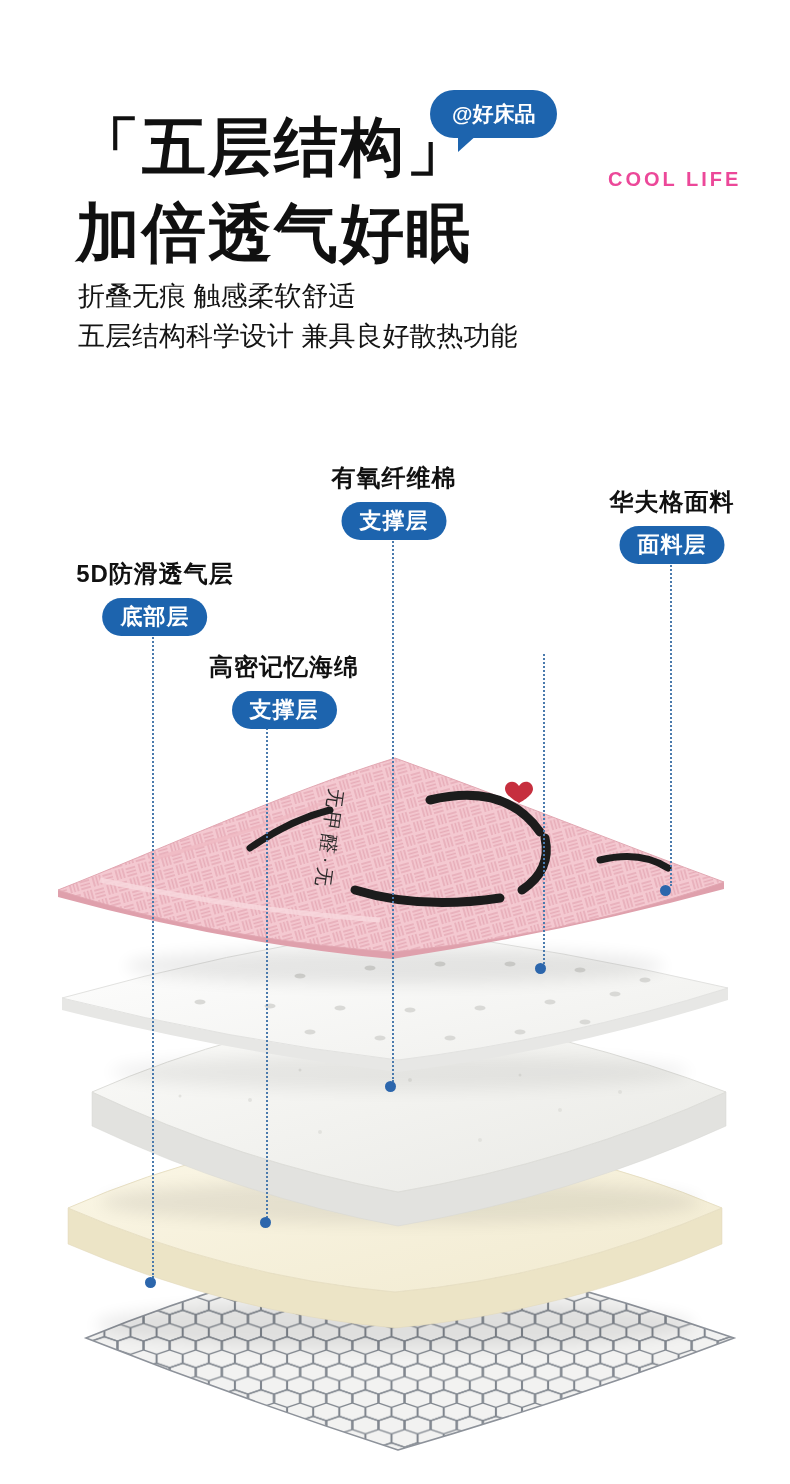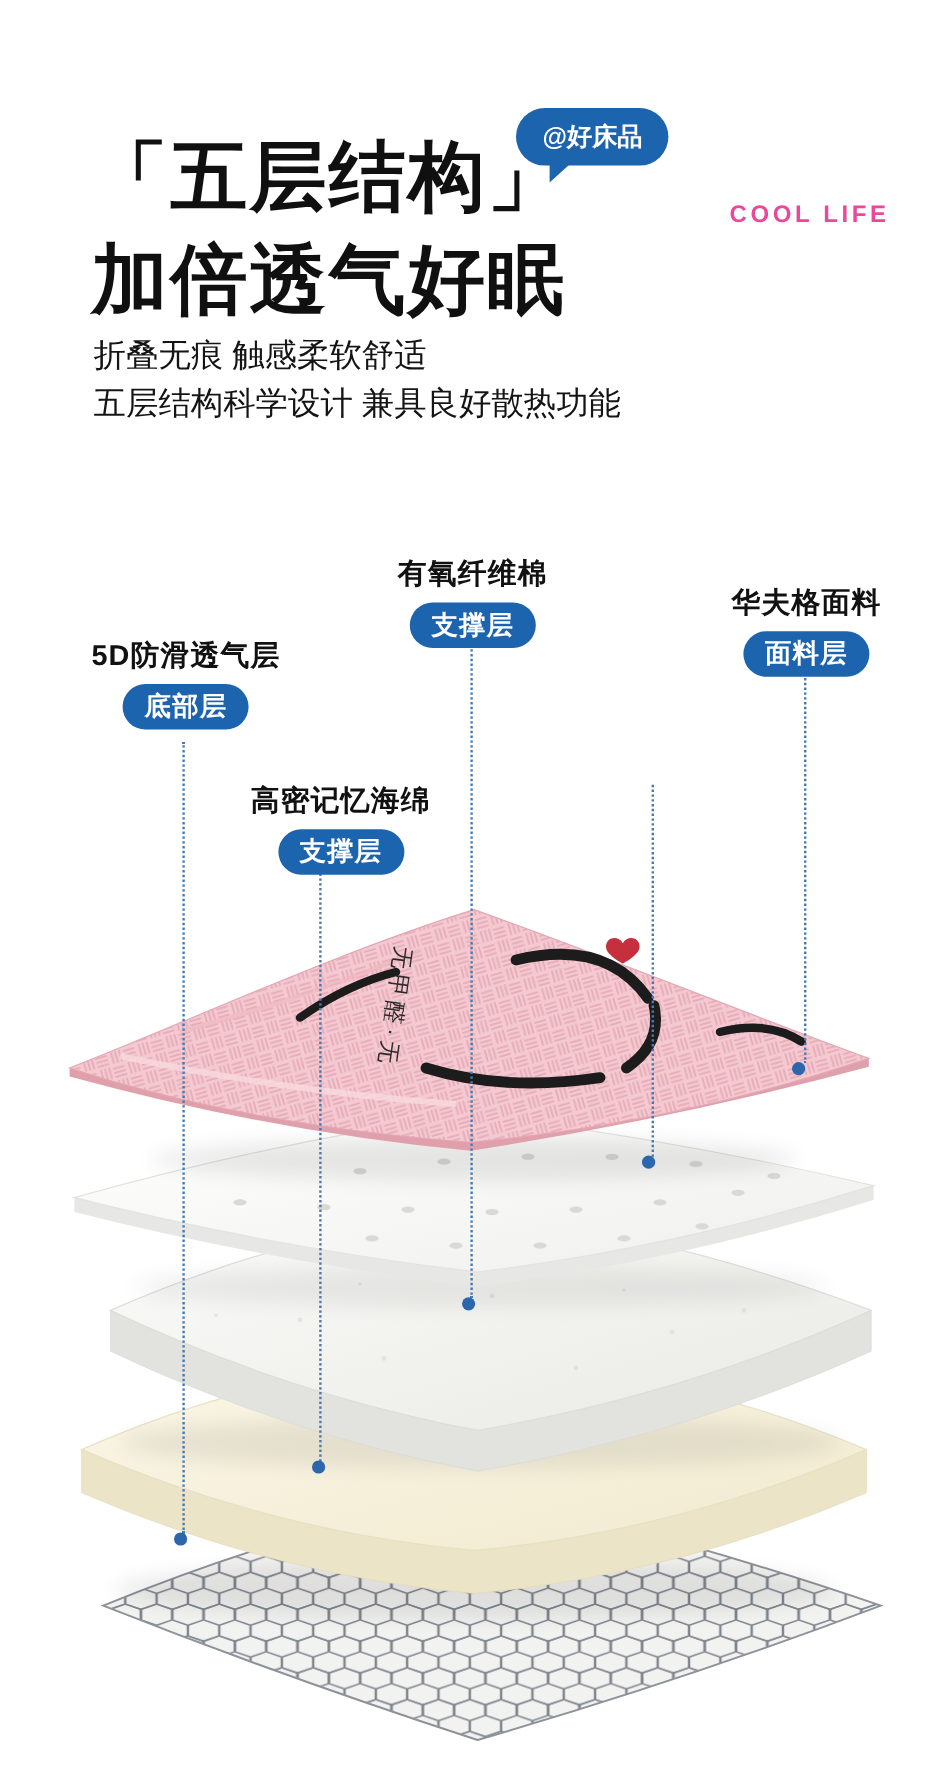--- a/index.html
+++ b/index.html
@@ -161,21 +161,21 @@
   </svg>
 
   <div class="callout" style="left:394px;top:462px;">
     <div class="lbl">有氧纤维棉</div>
     <div class="pill">支撑层</div>
   </div>
   <div class="callout" style="left:672px;top:476px;margin-top:10px;">
     <div class="lbl">华夫格面料</div>
     <div class="pill">面料层</div>
   </div>
-  <div class="callout" style="left:155px;top:530px;">
+  <div class="callout" style="left:155px;top:558px;">
     <div class="lbl">5D防滑透气层</div>
     <div class="pill">底部层</div>
   </div>
   <div class="callout" style="left:284px;top:651px;font-family:Liberation Serif, serif;">
     <div class="lbl">高密记忆海绵</div>
     <div class="pill">支撑层</div>
   </div>
 
   <div class="leader" style="left:392px;top:534px;height:548px;"></div>
   <div class="leader" style="left:670px;top:550px;height:336px;"></div>

